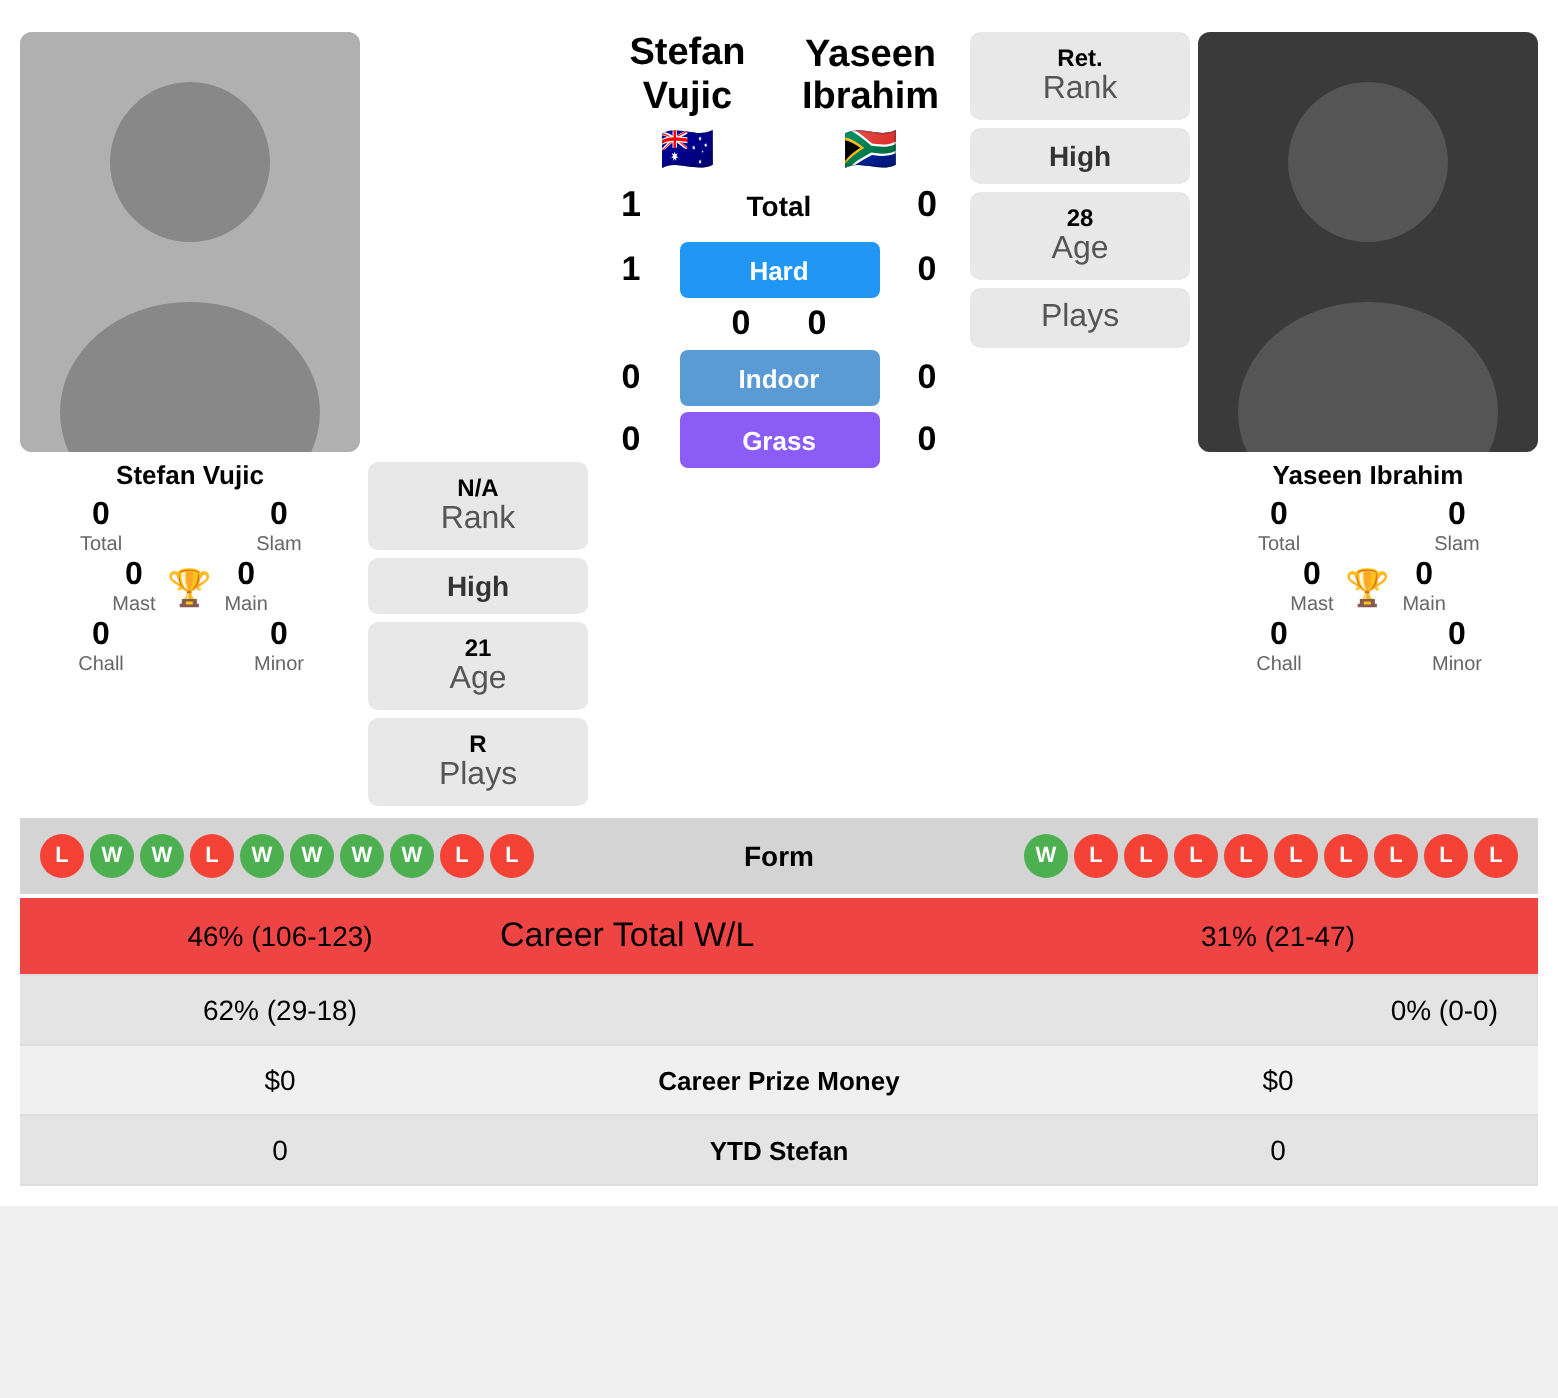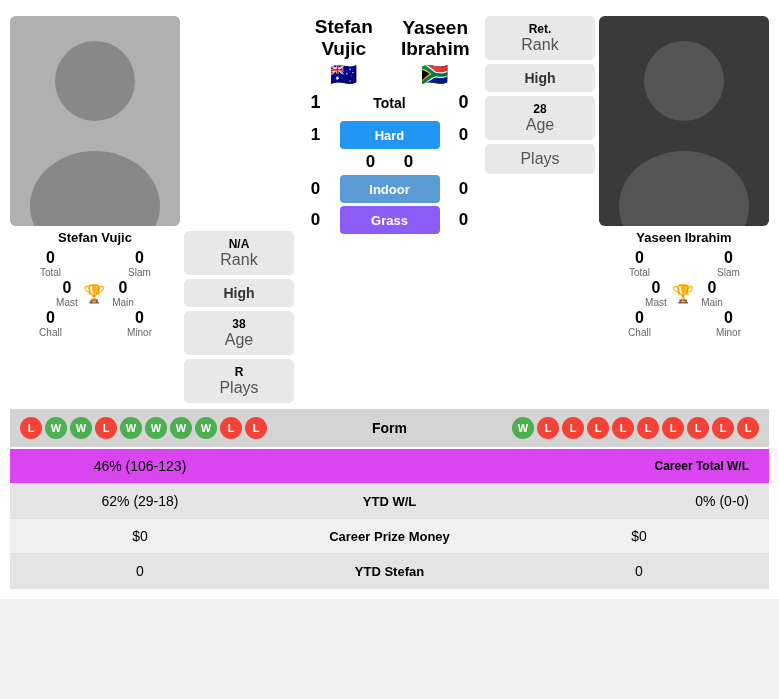--- a/index.html
+++ b/index.html
@@ -163,21 +163,21 @@
 
     <div style="width:110px; flex-shrink:0; display:flex; flex-direction:column; gap:4px; margin-top:215px;">
       <div class="stat-box">
         <div class="val">N/A</div>
         <div class="lbl">Rank</div>
       </div>
       <div class="stat-box">
         <div class="lbl" style="font-size:14px; font-weight:bold; color:#333;">High</div>
       </div>
       <div class="stat-box">
-        <div class="val">38</div>
+        <div class="val">21</div>
         <div class="lbl">Age</div>
       </div>
       <div class="stat-box">
         <div class="val">R</div>
         <div class="lbl">Plays</div>
       </div>
     </div>
 
     <div style="flex:1; display:flex; flex-direction:column; align-items:center;">
 
@@ -305,27 +305,27 @@
         <div class="form-badge badge-l">L</div>
         <div class="form-badge badge-l">L</div>
         <div class="form-badge badge-l">L</div>
         <div class="form-badge badge-l">L</div>
         <div class="form-badge badge-l">L</div>
         <div class="form-badge badge-l">L</div>
       </div>
   </div>
 
   <div class="stats-rows" id="career-stats-rows">
-      <div style="display: flex; align-items: center; justify-content: space-between; padding: 9px 20px; border-bottom: 1px solid rgb(221, 221, 221); background: #d946ef;">
+      <div style="display: flex; align-items: center; justify-content: space-between; padding: 9px 20px; border-bottom: 1px solid rgb(221, 221, 221); background: #ef4444;">
         <div style="width: 220px; text-align: center; font-size: 14px;">46% (106-123)</div>
-        <div style="flex: 1 1 0%; text-align: right; font-size: 12px; font-weight: bold;">Career Total W/L</div>
+        <div style="flex: 1 1 0%; text-align: left; font-size: 17px; font-weight: normal;">Career Total W/L</div>
+        <div style="width: 220px; text-align: center; font-size: 14px;">31% (21-47)</div>
       </div>
       <div style="display: flex; align-items: center; justify-content: space-between; padding: 9px 20px; border-bottom: 1px solid rgb(221, 221, 221); background: rgb(228, 228, 228);">
         <div style="width: 220px; text-align: center; font-size: 14px;">62% (29-18)</div>
-        <div style="flex: 1 1 0%; text-align: center; font-size: 13px; font-weight: bold;">YTD W/L</div>
         <div style="width: 220px; text-align: right; font-size: 14px;">0% (0-0)</div>
       </div>
       <div style="display: flex; align-items: center; justify-content: space-between; padding: 9px 20px; border-bottom: 1px solid rgb(221, 221, 221); background: rgb(240, 240, 240);">
         <div style="width: 220px; text-align: center; font-size: 14px;">$0</div>
         <div style="flex: 1 1 0%; text-align: center; font-size: 13px; font-weight: bold;">Career Prize Money</div>
         <div style="width: 220px; text-align: center; font-size: 14px;">$0</div>
       </div>
       <div style="display: flex; align-items: center; justify-content: space-between; padding: 9px 20px; border-bottom: 1px solid rgb(221, 221, 221); background: rgb(228, 228, 228);">
         <div style="width: 220px; text-align: center; font-size: 14px;">0</div>
         <div style="flex: 1 1 0%; text-align: center; font-size: 13px; font-weight: bold;">YTD Stefan</div>

